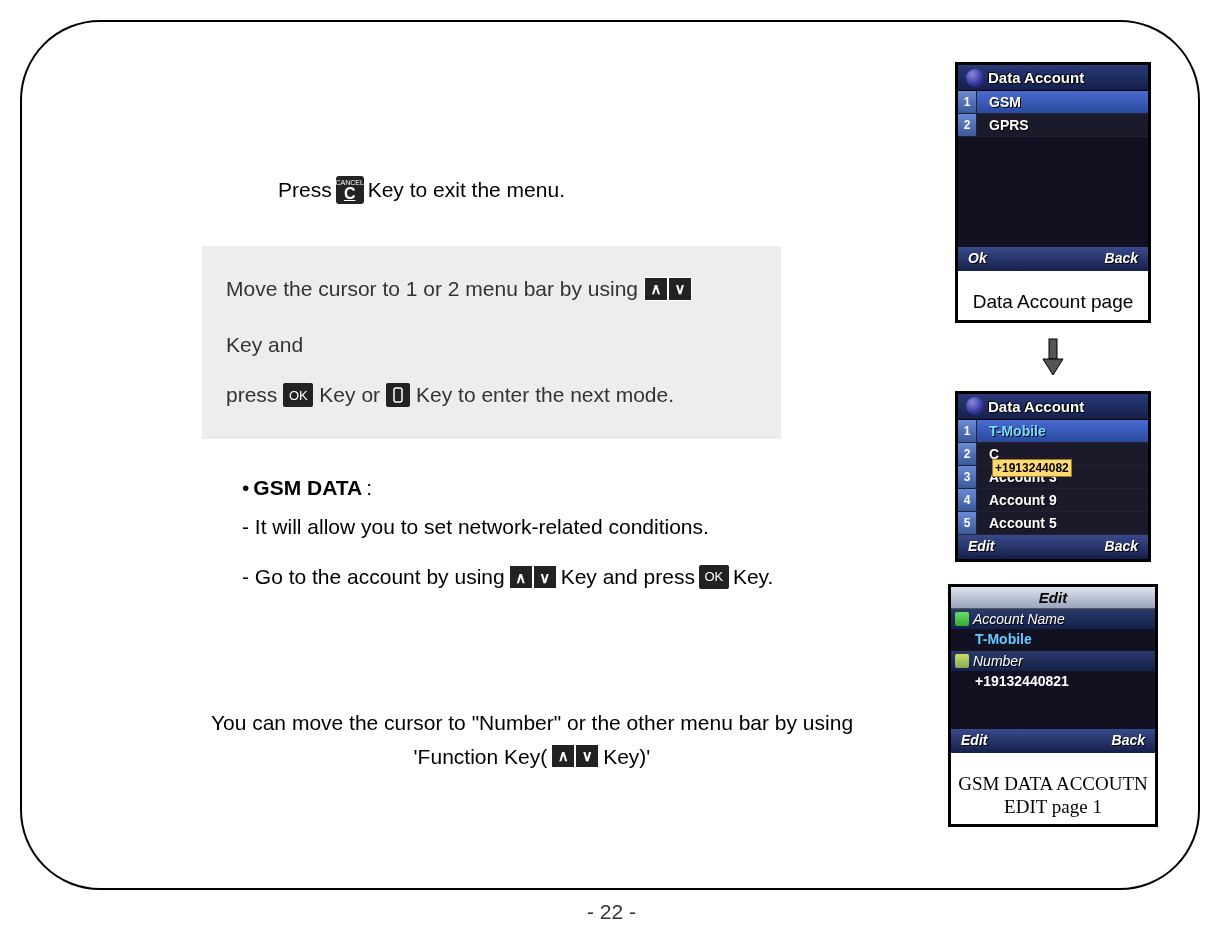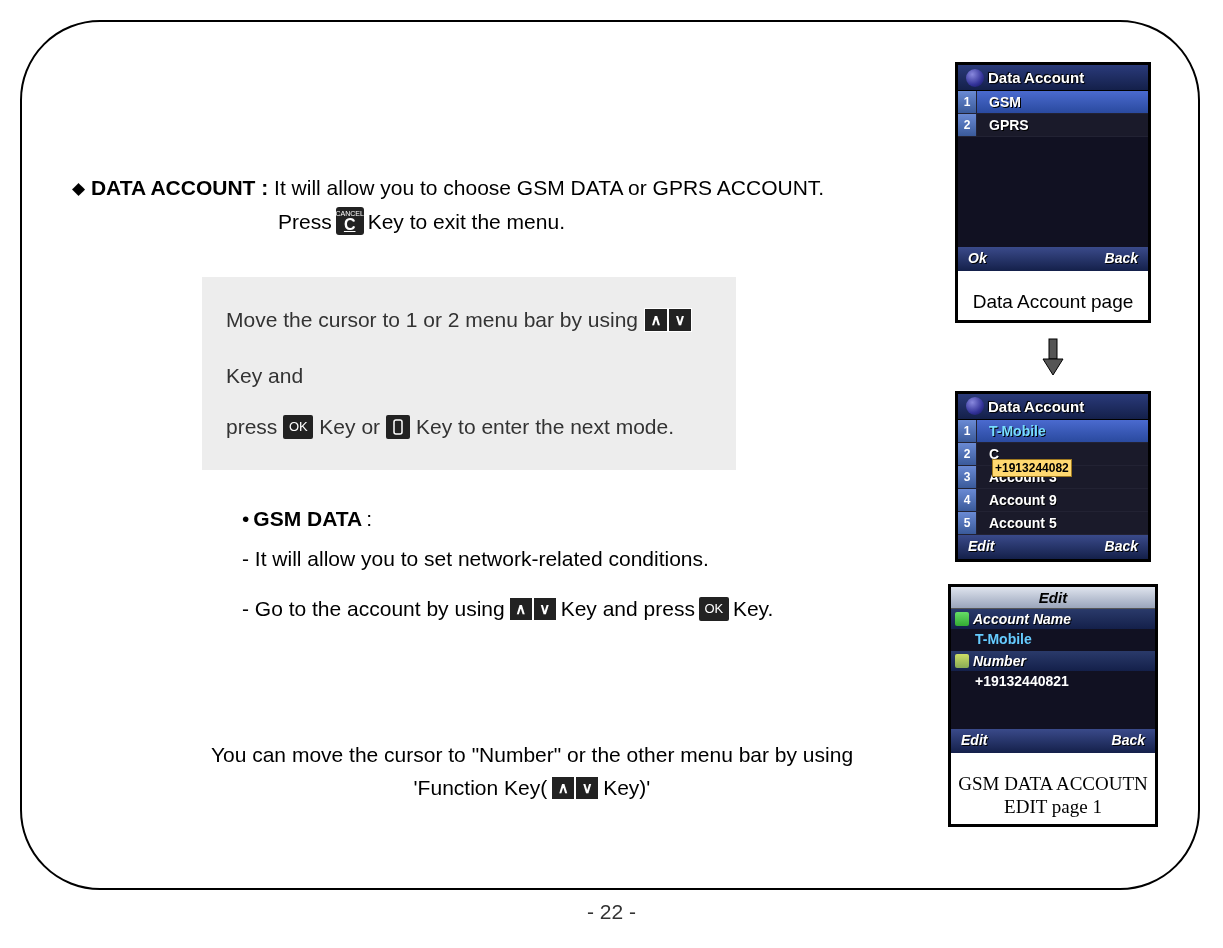--- a/index.html
+++ b/index.html
@@ -139,21 +139,21 @@
   }
   .key-soft svg { width:12px; height:16px; }
   .key-soft rect { fill:none; stroke:#fff; stroke-width:1.5; }
 
   .grey-box {
     background: #ededed;
     margin: 40px 0 30px 130px;
     padding: 18px 24px 18px 24px;
     font-size: 21px;
     line-height: 2.4;
-    width: 534px;
+    width: 579px;
     box-sizing: border-box;
     color:#333;
   }
   .grey-box .row{
     display:flex;
     align-items:center;
     flex-wrap:wrap;
     gap:6px;
   }
 
@@ -305,45 +305,40 @@
     font-weight:700;
     font-style:italic;
     font-size:15px;
     padding:2px 0;
     border-bottom:1px solid #555;
   }
   .edit-field-label{
     display:flex;align-items:center;gap:4px;
     background:linear-gradient(#2a3a6a,#14204a);
     padding:2px 4px;
-    font-size:14px;font-weight:700;font-style:italic;
+    font-size:14px;font-weight:400;font-style:italic;
     text-shadow:1px 1px 0 #000;
   }
   .edit-value{
     color:#6cf;
     font-size:14px;font-weight:700;
     padding:2px 0 4px 24px;
     background:#111122;
   }
   .small-icon{width:14px;height:14px;flex:none;}
   .small-icon.green{background:linear-gradient(#6d6,#3a3);border-radius:2px;}
   .small-icon.book{background:linear-gradient(#cd6,#8a5);border-radius:2px;}
 </style>
 </head>
 <body>
 
 <div class="page-frame">
   <div class="main">
     <div class="left-col">
 
-      <div class="heading-line">
-        <span class="diamond">◆</span>
-        <span class="bold">DATA ACCOUNT :</span>
-        <span> It will allow you to choose GSM DATA or  GPRS ACCOUNT.</span>
-      </div>
 
       <div class="press-line">
         <span>Press</span>
         <span class="key-cancel">
           <span>CANCEL</span>
           <span class="c-letter">C</span>
         </span>
         <span> Key to exit the menu.</span>
       </div>
 

